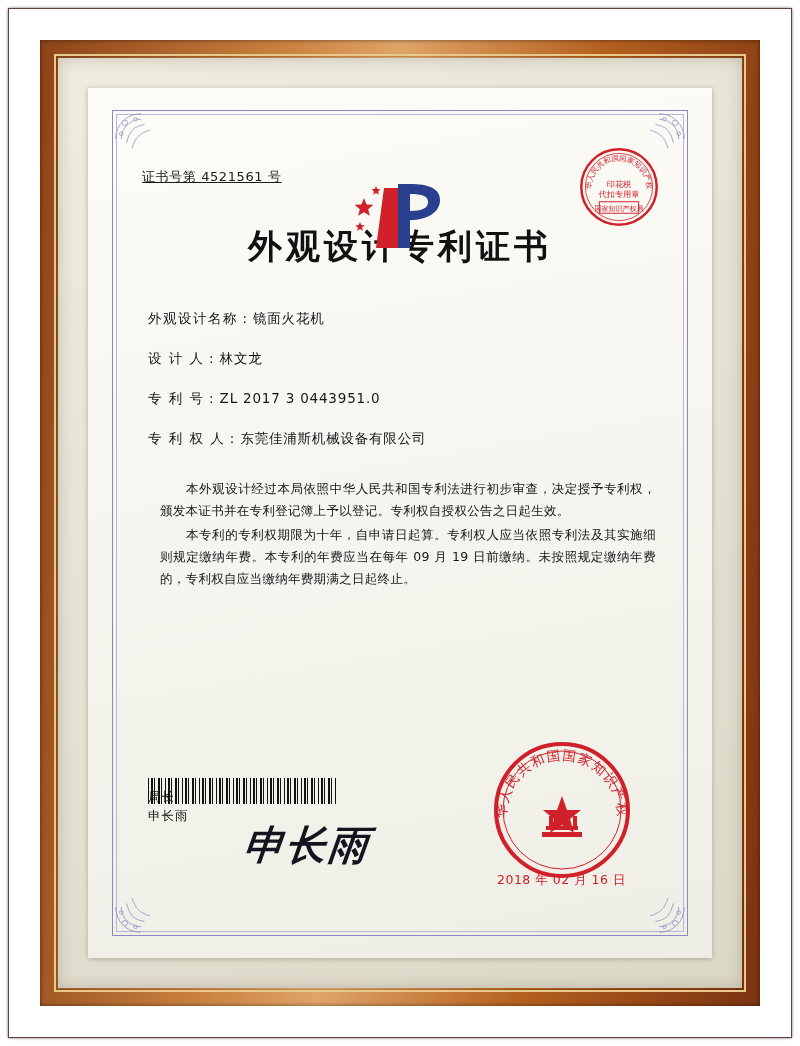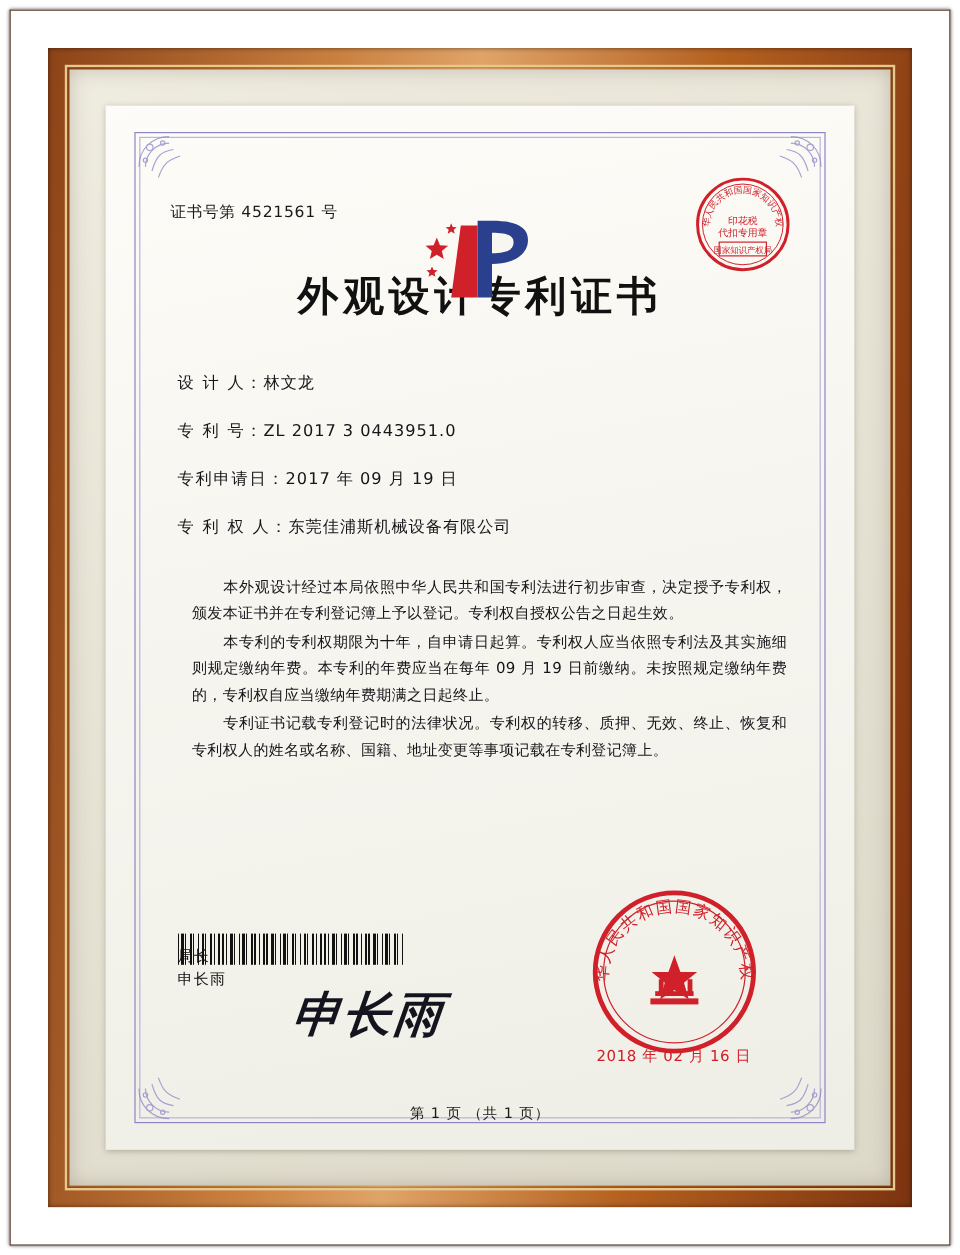--- a/index.html
+++ b/index.html
@@ -97,20 +97,21 @@
     height: 786px;
   }
 
   .cert-no {
     font-family: "DejaVu Sans", "Liberation Sans", sans-serif;
     font-size: 13px;
     color: #1b1b1b;
     letter-spacing: .6px;
     margin-left: 8px;
     margin-top: 38px;
+    text-decoration: underline;
   }
 
   
   .logo {
     position: absolute;
     left: 50%;
     top: 44px;
     transform: translateX(-50%);
     width: 120px; height: 84px;
   }
@@ -323,37 +324,36 @@
           <polygon points="36,12 37.3,15.1 40.6,15.3 38.1,17.5 38.9,20.7 36,19 33.1,20.7 33.9,17.5 31.4,15.3 34.7,15.1"></polygon>
           <polygon points="20,48 21.3,51.1 24.6,51.3 22.1,53.5 22.9,56.7 20,55 17.1,56.7 17.9,53.5 15.4,51.3 18.7,51.1"></polygon>
         </g>
       </svg>
     </div>
 
     <div class="title">外观设计专利证书</div>
 
     <div class="fields">
       <div class="field">
+        <span class="flabel">外观设计名称：</span><span class="fvalue">镜面火花机</span>
+      </div>
+      <div class="field">
         <span class="flabel">设  计  人：</span><span class="fvalue">林文龙</span>
       </div>
       <div class="field">
         <span class="flabel">专  利  号：</span><span class="fvalue">ZL 2017 3 0443951.0</span>
       </div>
       <div class="field">
-        <span class="flabel">专利申请日：</span><span class="fvalue">2017 年 09 月 19 日</span>
-      </div>
-      <div class="field">
         <span class="flabel">专 利 权 人：</span><span class="fvalue">东莞佳浦斯机械设备有限公司</span>
       </div>
     </div>
 
     <div class="body-text">
       <p>本外观设计经过本局依照中华人民共和国专利法进行初步审查，决定授予专利权，颁发本证书并在专利登记簿上予以登记。专利权自授权公告之日起生效。</p>
       <p>本专利的专利权期限为十年，自申请日起算。专利权人应当依照专利法及其实施细则规定缴纳年费。本专利的年费应当在每年 09 月 19 日前缴纳。未按照规定缴纳年费的，专利权自应当缴纳年费期满之日起终止。</p>
-      <p>专利证书记载专利登记时的法律状况。专利权的转移、质押、无效、终止、恢复和专利权人的姓名或名称、国籍、地址变更等事项记载在专利登记簿上。</p>
     </div>
 
     <div class="barcode"></div>
 
     <div class="signature-block">
       <div>局长</div>
       <div>申长雨</div>
     </div>
     <div class="sign-script">申长雨</div>
 
@@ -373,16 +373,15 @@
           <rect x="-13" y="-2" width="4" height="12" fill="#d0202a"></rect>
           <rect x="-5" y="-2" width="4" height="12" fill="#d0202a"></rect>
           <rect x="3" y="-2" width="4" height="12" fill="#d0202a"></rect>
           <rect x="11" y="-2" width="4" height="12" fill="#d0202a"></rect>
         </g>
       </svg>
     </div>
 
     <div class="seal-date">2018 年 02 月 16 日</div>
 
-    <div class="page-no">第 1 页 （共 1 页）</div>
 
   </div>
 </div>
 
 </body></html>

